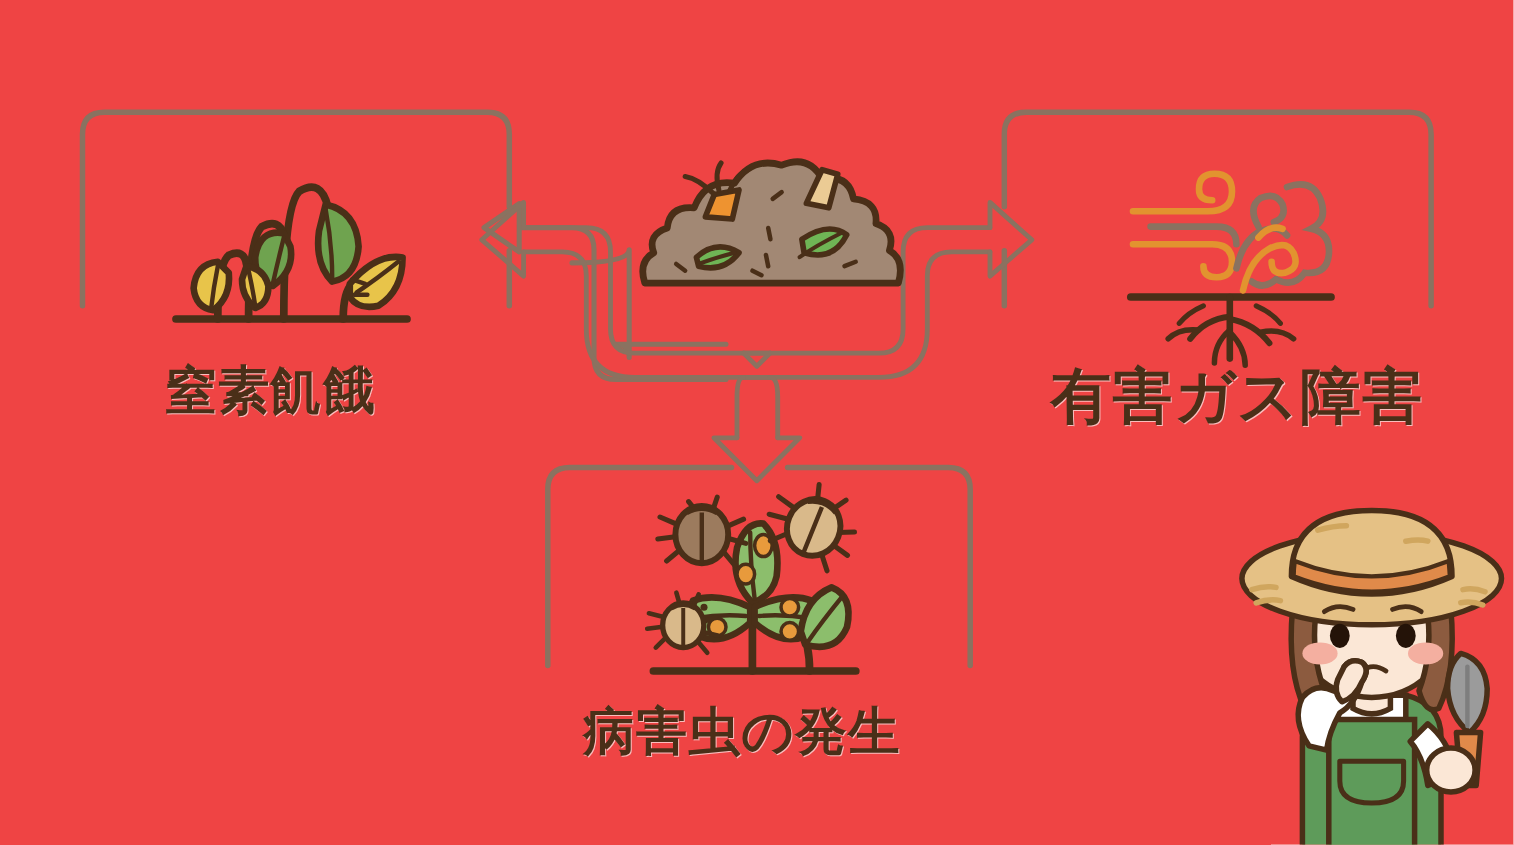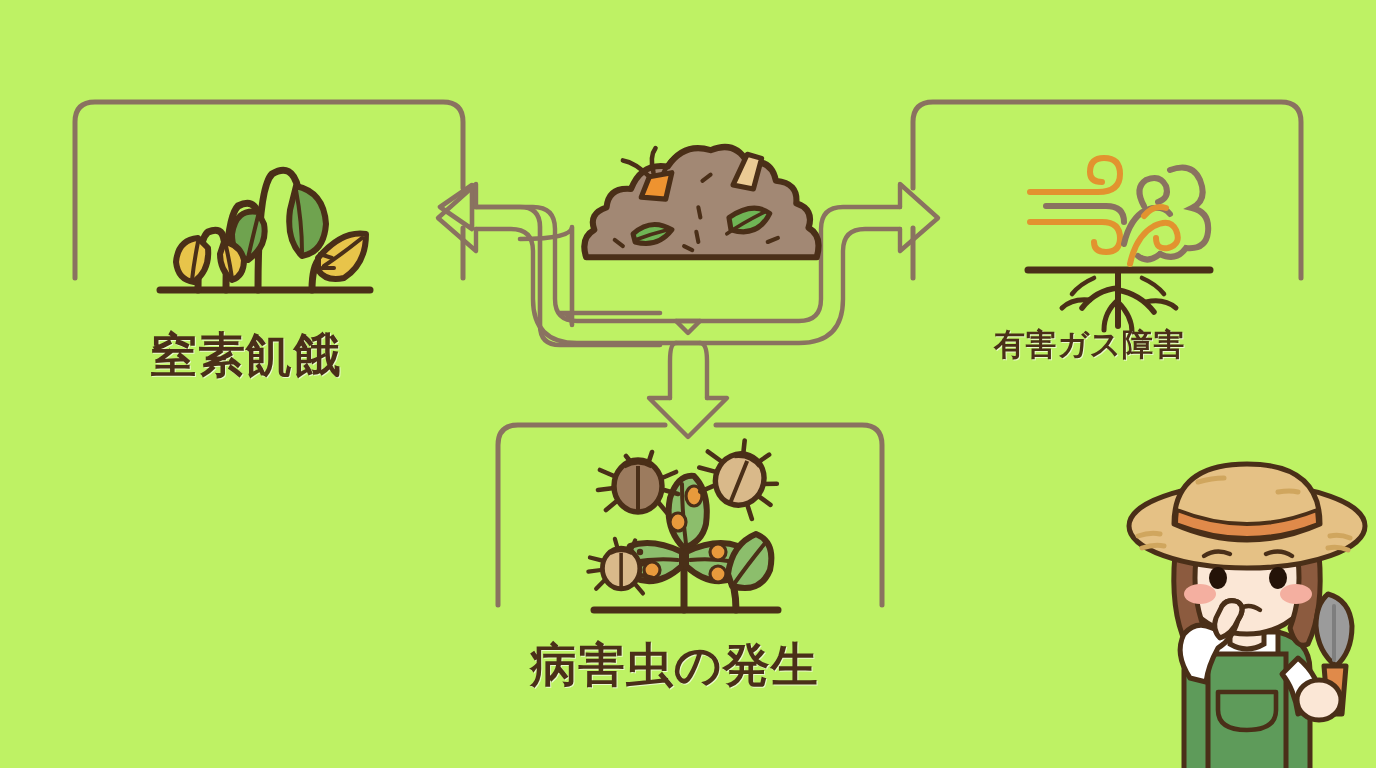--- a/index.html
+++ b/index.html
@@ -6,39 +6,39 @@
   html, body {
     width:1376px; height:768px;
     background:#ffffff;
     font-family:"Liberation Sans", "DejaVu Sans", sans-serif;
     overflow:hidden;
   }
   #stage {
     position:relative;
     width:1376px;
     height:768px;
-    background:#bef264;
+    background:#ef4444;
     text-decoration:underline;
   }
   #diagram-svg {
     position:absolute;
     left:0; top:0;
     width:1376px;
     height:768px;
   }
   .node-label {
     position:absolute;
     font-weight:bold;
     color:#4A2F18;
     letter-spacing:0.02em;
     white-space:nowrap;
     text-shadow: 1px 1px 0 rgba(255,255,255,0.65);
   }
   #label-left  { left:150px; top:324px; font-size:47px; }
-  #label-right { left:994px; top:324px; font-size:31px; }
+  #label-right { left:955px; top:324px; font-size:55px; }
   #label-bottom{ left:530px; top:634px; font-size:47px; }
 </style>
 </head>
 <body>
 
 <div id="stage">
 
   <svg id="diagram-svg" viewBox="0 0 1376 768">
     <defs>
       

